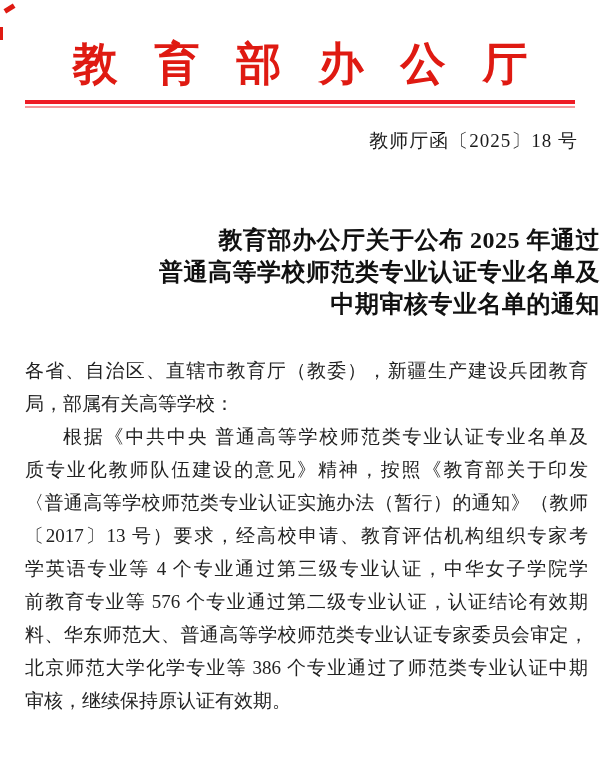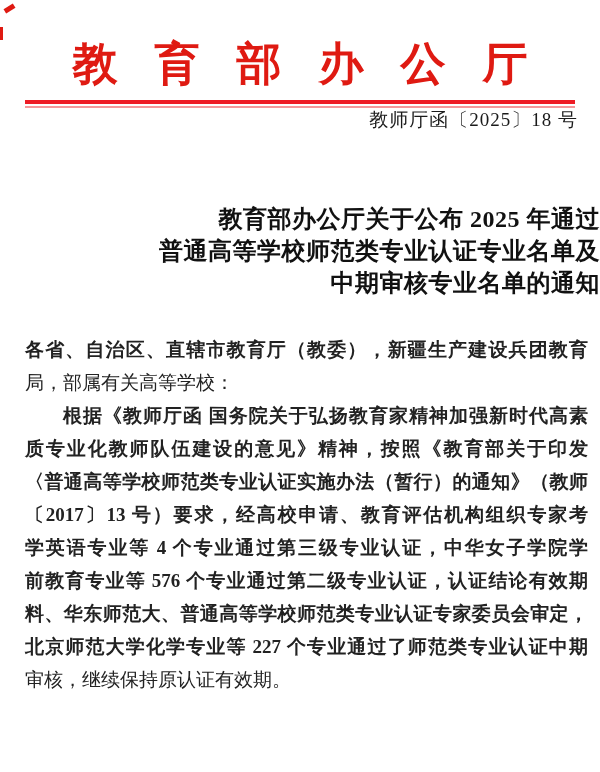--- a/index.html
+++ b/index.html
@@ -39,21 +39,21 @@
     letter-spacing: 37px;
     text-indent: 37px;
     white-space: nowrap;
   }
   
   .rule-wrap { margin: 10px auto 0 auto; width: 550px; }
   .rule-thick { height: 4px; background: #ee1c25; }
   .rule-thin  { height: 2px; background: #f5989b; margin-top: 2px; }
   
   .doc-number {
-    margin-top: 1px;
+    margin-top: 22px;
     padding-right: 22px;
     text-align: right;
     font-size: 19px;
     letter-spacing: 1px;
     color: #1a1a1a;
     line-height: 22px;
   }
   
   .doc-title {
     margin-top: 72px;
@@ -72,21 +72,20 @@
     color: #222222;
   }
   .doc-body .line {
     line-height: 33px;
     height: 33px;
     white-space: pre-wrap;
   }
   .doc-body .line.justify {
     text-align: justify;
     text-align-last: justify;
-    font-weight: bold;
   }
   .doc-body .line.indent { text-indent: 2em; }
 </style>
 </head>
 <body>
 
 <div class="page">
 
   <div class="corner-mark"></div>
   <div class="edge-mark"></div>
@@ -102,24 +101,24 @@
 
   <div class="doc-title">
       <div class="line">教育部办公厅关于公布 2025 年通过</div>
       <div class="line">普通高等学校师范类专业认证专业名单及</div>
       <div class="line">中期审核专业名单的通知</div>
     </div>
 
   <div class="doc-body">
       <div class="line justify">各省、自治区、直辖市教育厅（教委），新疆生产建设兵团教育</div>
       <div class="line">局，部属有关高等学校：</div>
-      <div class="line justify indent">根据《教师厅函 国务院关于弘扬教育家精神加强新时代高素</div>
+      <div class="line justify indent">根据《中共中央 普通高等学校师范类专业认证专业名单及</div>
       <div class="line justify">质专业化教师队伍建设的意见》精神，按照《教育部关于印发</div>
       <div class="line justify">〈普通高等学校师范类专业认证实施办法（暂行）的通知》（教师</div>
       <div class="line justify">〔2017〕13 号）要求，经高校申请、教育评估机构组织专家考</div>
       <div class="line justify">学英语专业等 4 个专业通过第三级专业认证，中华女子学院学</div>
       <div class="line justify">前教育专业等 576 个专业通过第二级专业认证，认证结论有效期</div>
       <div class="line justify">料、华东师范大、普通高等学校师范类专业认证专家委员会审定，</div>
-      <div class="line justify">北京师范大学化学专业等 227 个专业通过了师范类专业认证中期</div>
+      <div class="line justify">北京师范大学化学专业等 386 个专业通过了师范类专业认证中期</div>
       <div class="line">审核，继续保持原认证有效期。</div>
     </div>
 
 </div>
 
 </body></html>

